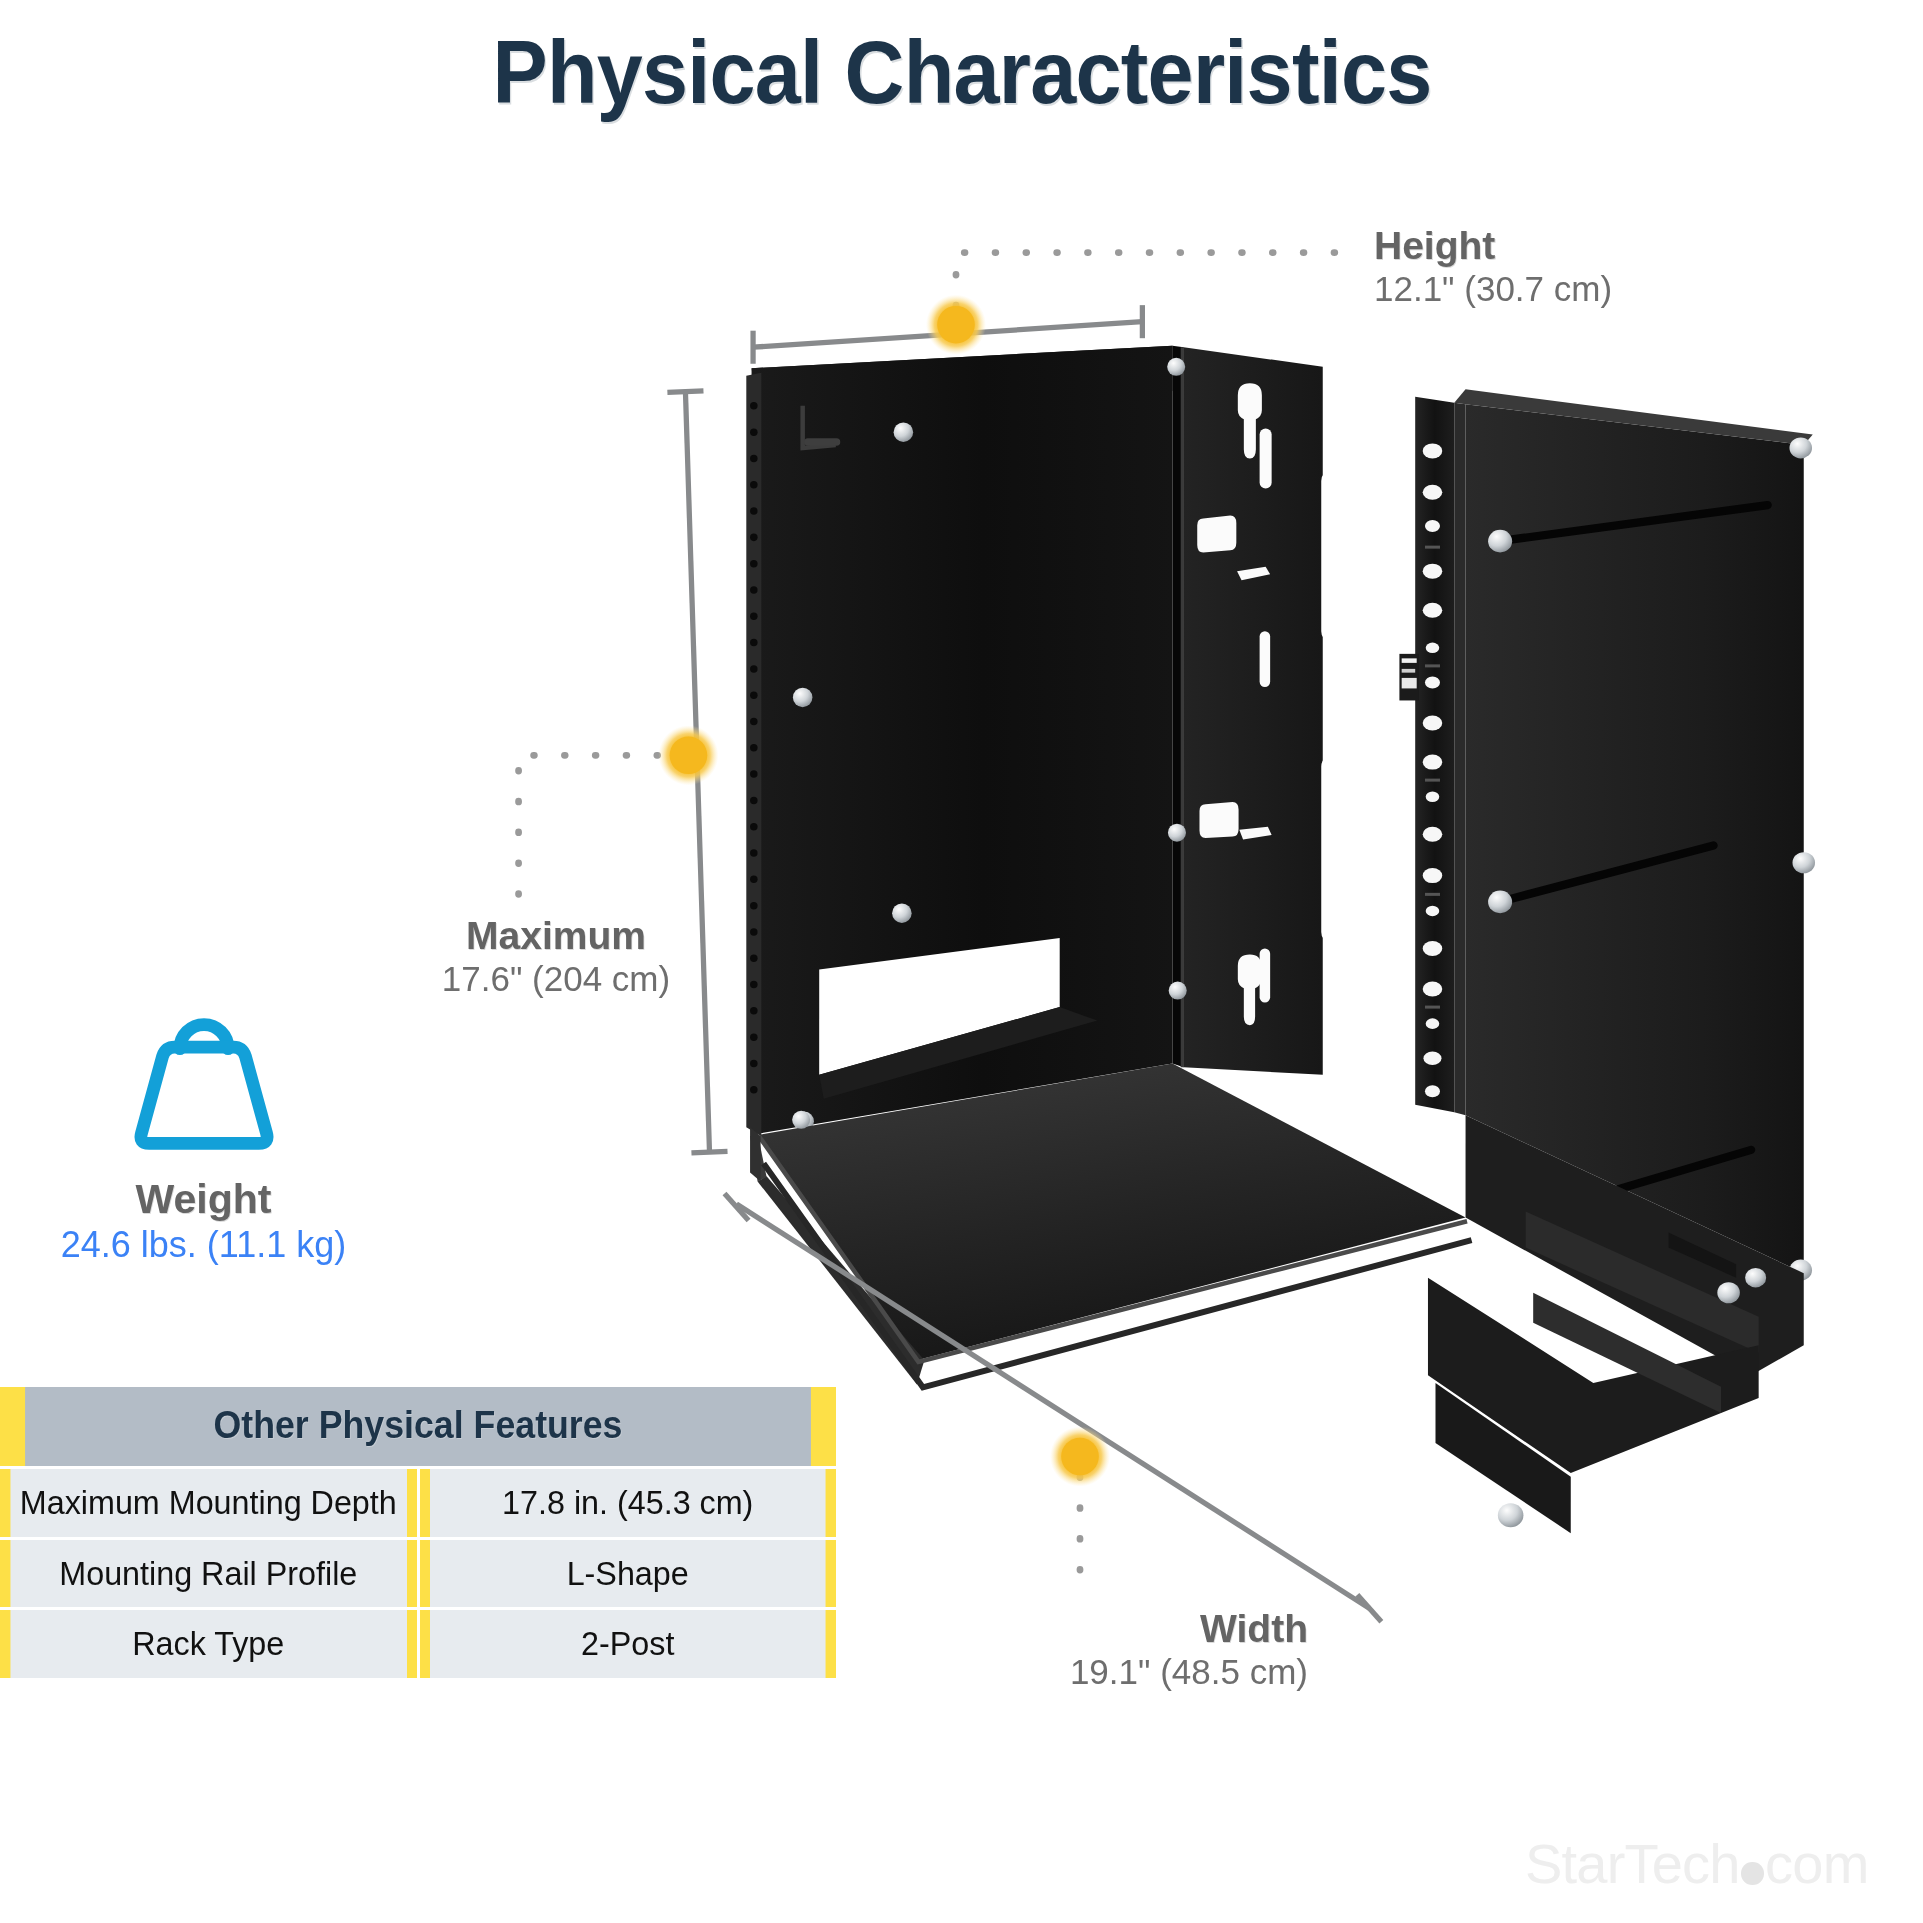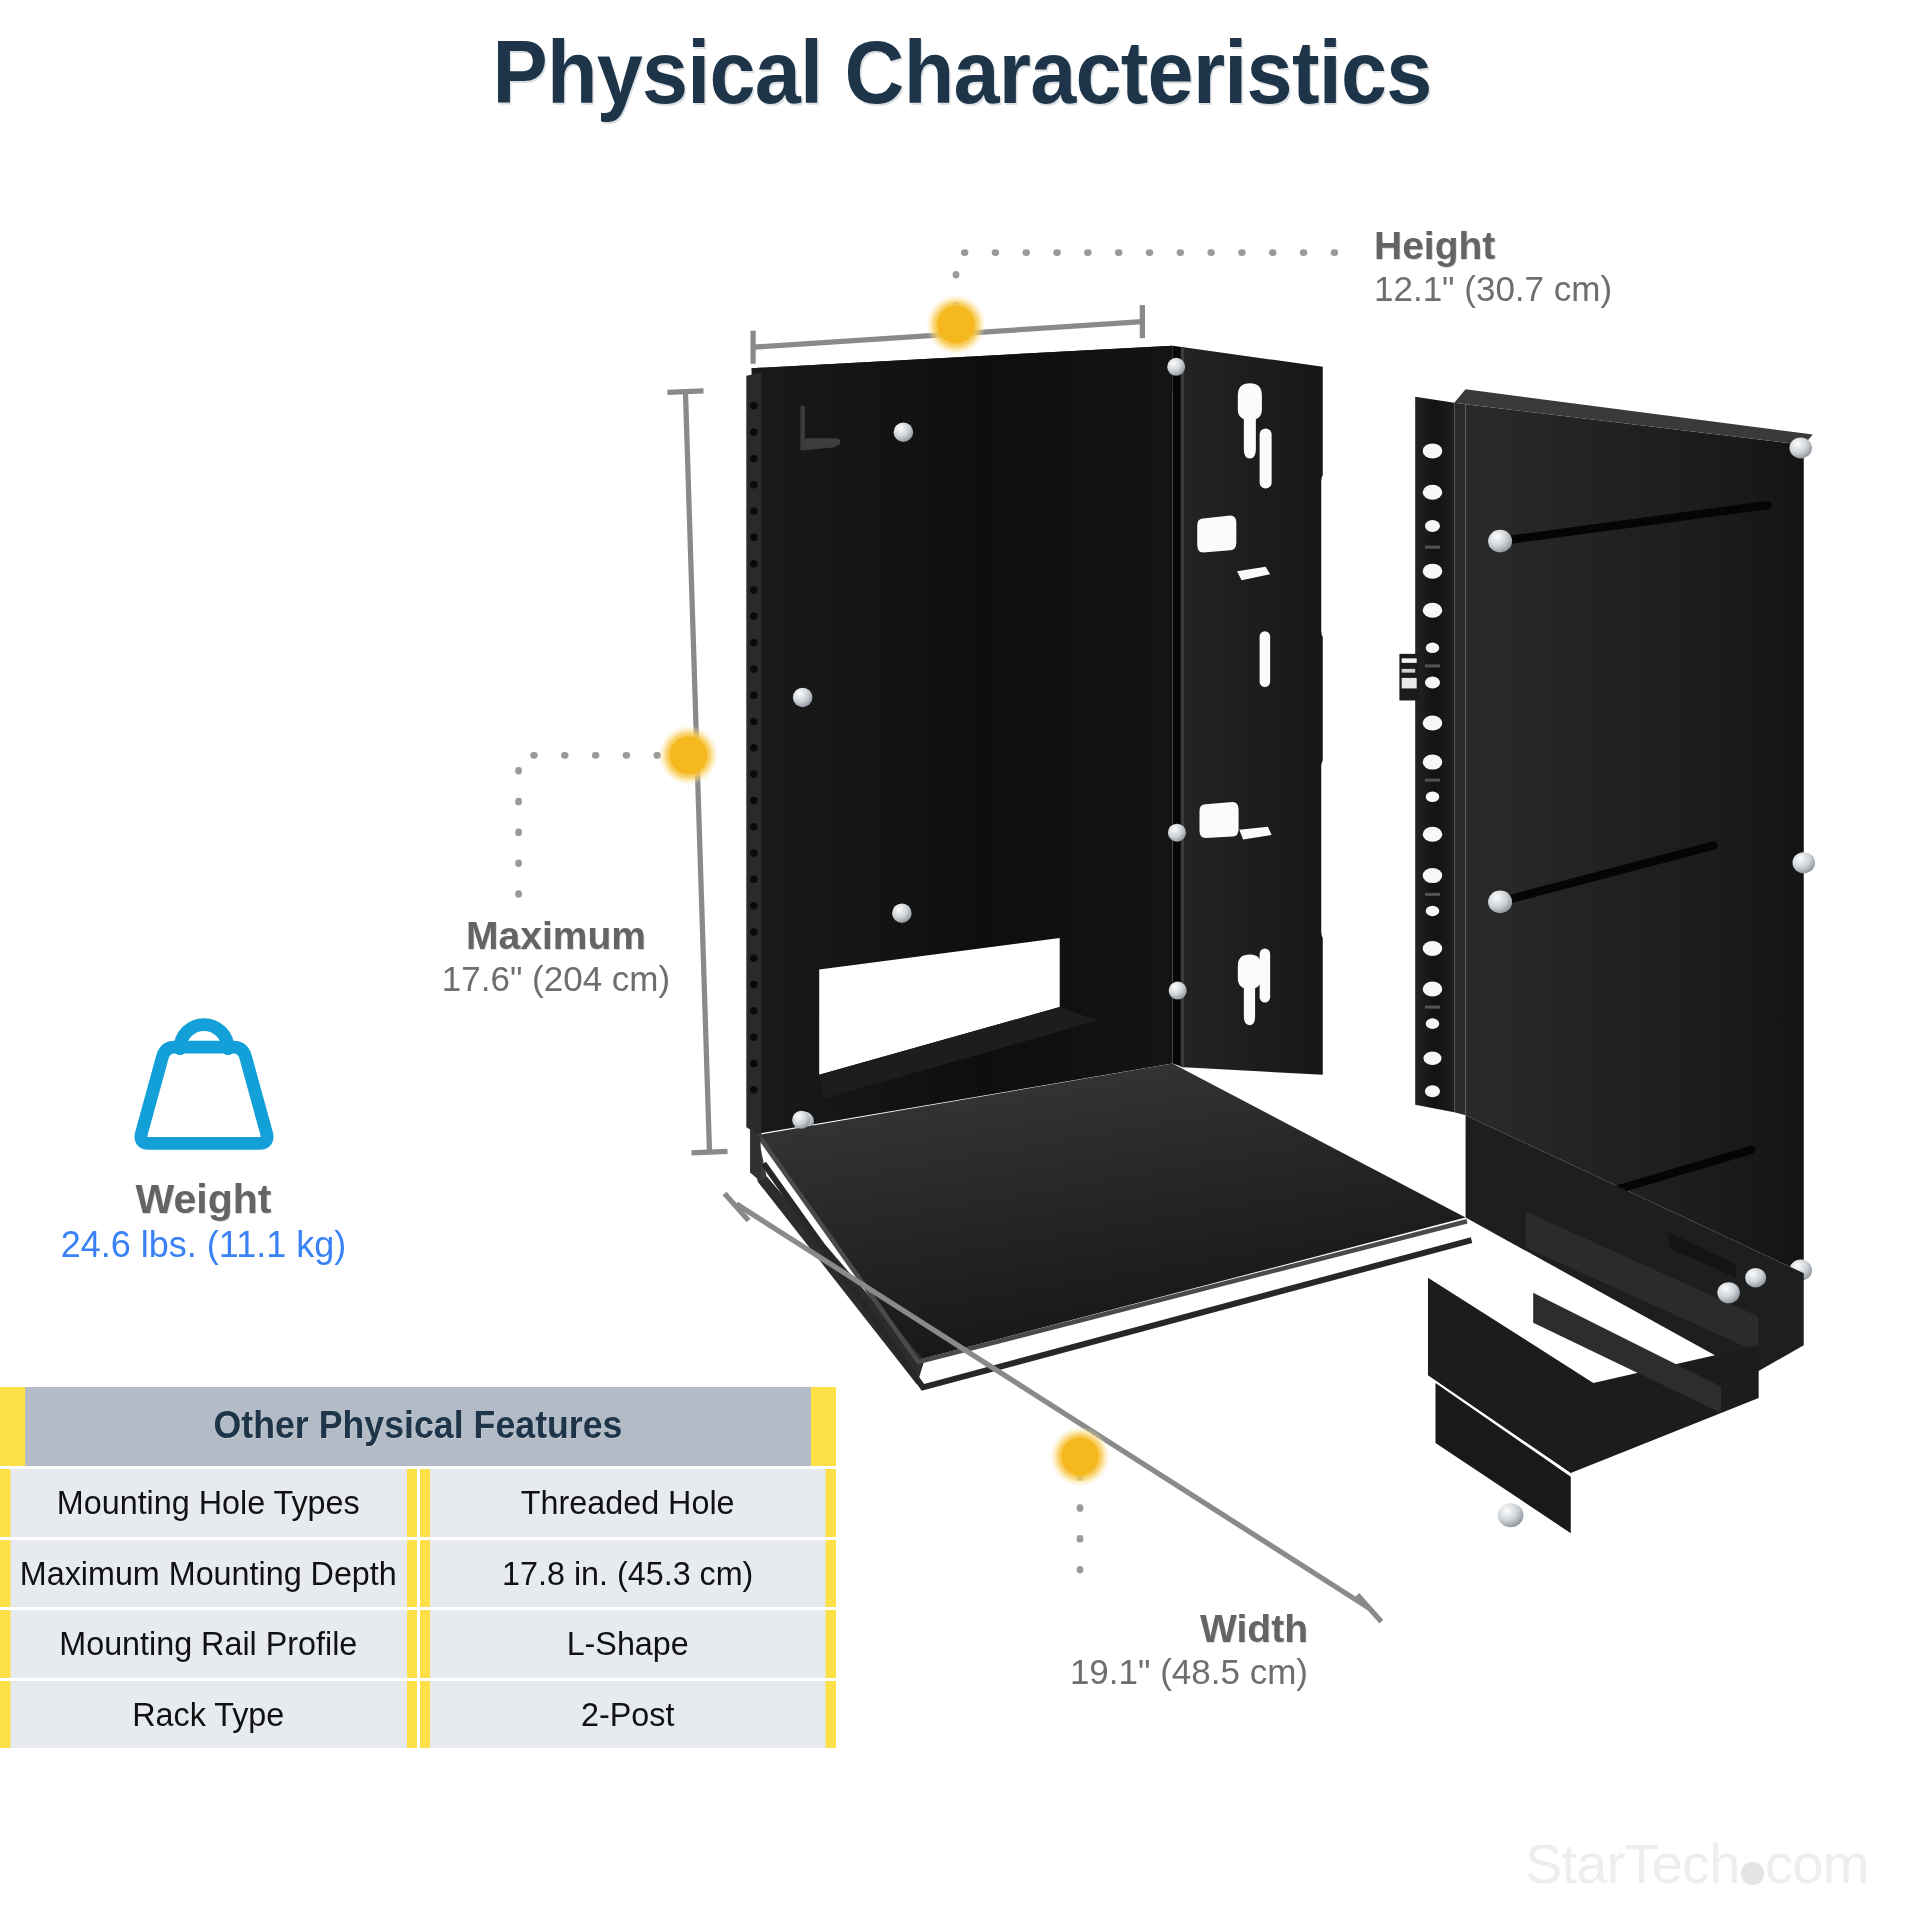--- a/index.html
+++ b/index.html
@@ -349,24 +349,20 @@
 </div>
 
 <table id="features-table">
   <thead>
     <tr>
       <th colspan="2">Other Physical Features</th>
     </tr>
   </thead>
   <tbody>
     <tr>
-      <td class="k">Mounting Hole Types</td>
-      <td class="v">Threaded Hole</td>
-    </tr>
-    <tr>
       <td class="k">Maximum Mounting Depth</td>
       <td class="v">17.8 in. (45.3 cm)</td>
     </tr>
     <tr>
       <td class="k">Mounting Rail Profile</td>
       <td class="v">L-Shape</td>
     </tr>
     <tr>
       <td class="k">Rack Type</td>
       <td class="v">2-Post</td>

